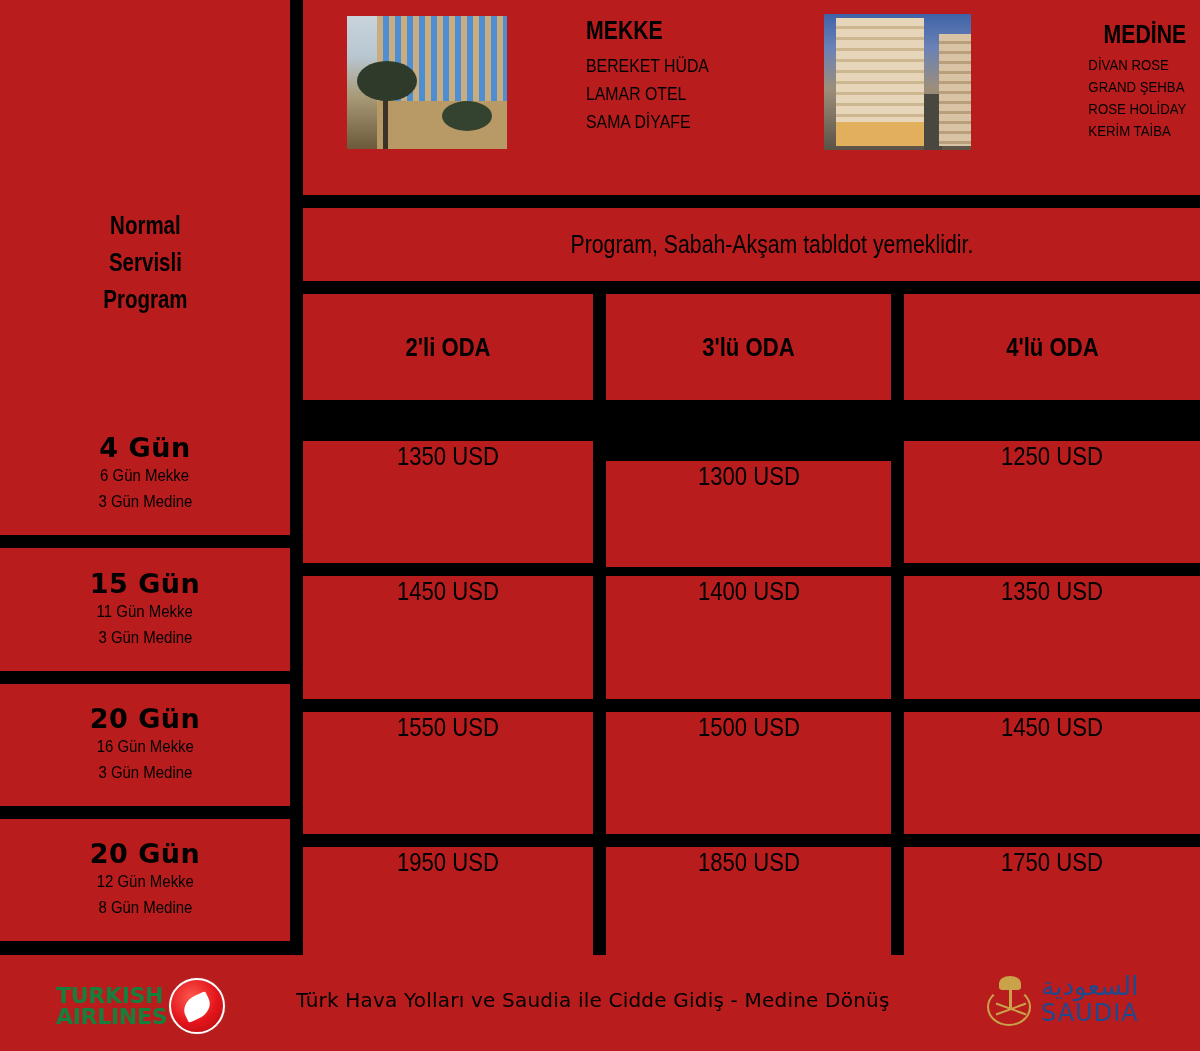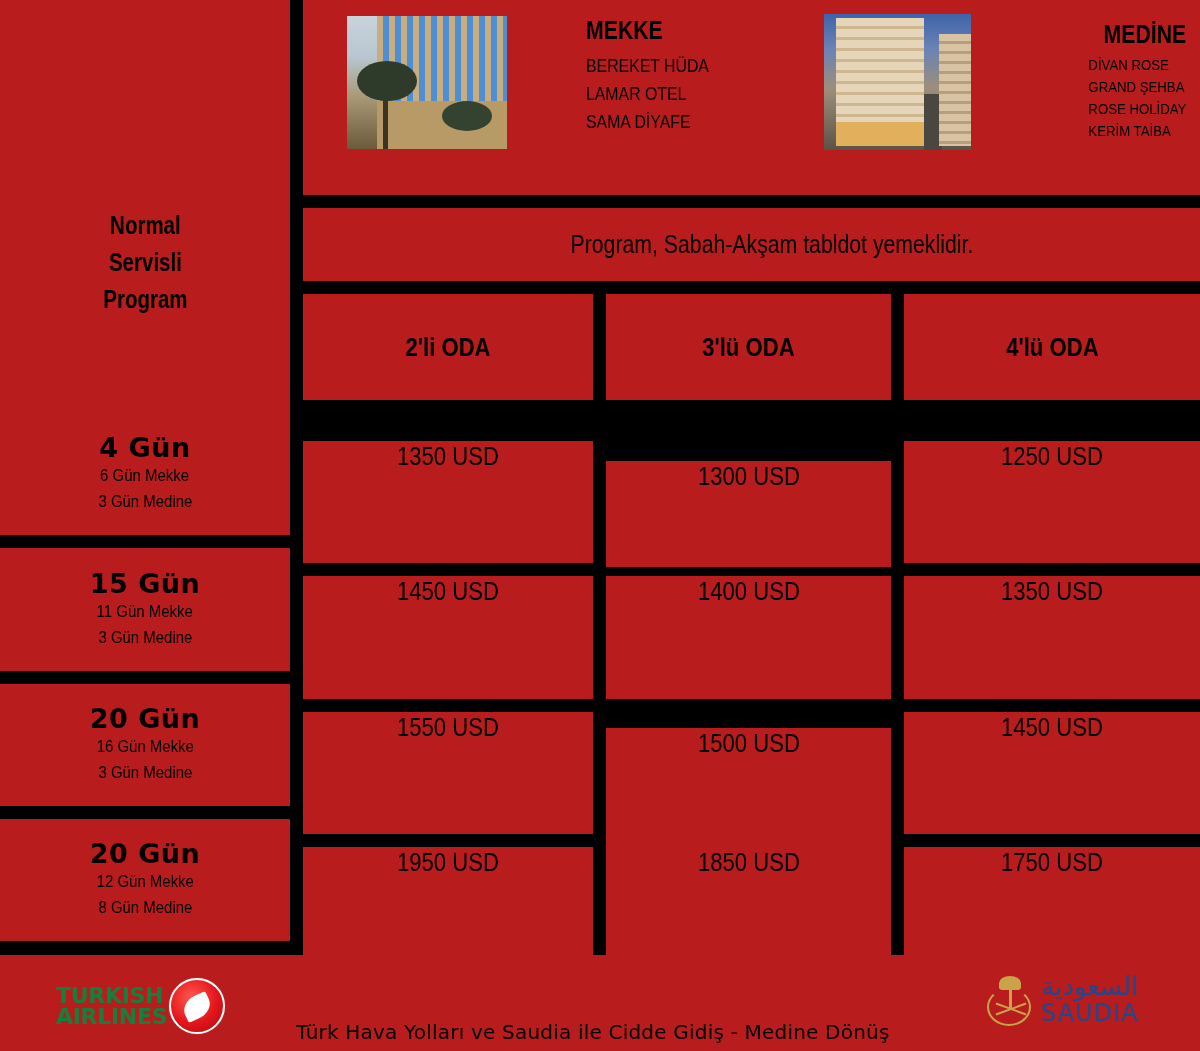--- a/index.html
+++ b/index.html
@@ -63,21 +63,21 @@
 
     
     #footer { left:0; top:955px; width:1200px; height:96px; }
     #ta-logo { position:absolute; left:56px; top:978px; display:flex; align-items:center; }
     #ta-text { color:#15803d; font-weight:900; font-size:22px; line-height:21px; font-family:"DejaVu Sans", sans-serif; letter-spacing:-0.3px; }
     #ta-emblem { width:56px; height:56px; border-radius:50%; margin-left:2px;
       background:radial-gradient(circle at 40% 35%,#ff5a4f 0%,#e3141b 55%,#a80d10 100%);
       border:2px solid #fff; position:relative; box-shadow:0 0 1px #999; }
     #ta-emblem::after { content:""; position:absolute; left:12px; top:16px; width:28px; height:22px;
       border-radius:60% 10% 60% 10%; background:#fff; transform:rotate(-25deg); }
-    #footer-text { position:absolute; left:296px; top:1020px; font-size:20px; font-family:"DejaVu Sans", sans-serif; letter-spacing:0.2px; }
+    #footer-text { position:absolute; left:296px; top:988px; font-size:20px; font-family:"DejaVu Sans", sans-serif; letter-spacing:0.2px; }
     #saudia-logo { position:absolute; left:985px; top:972px; display:flex; align-items:flex-end; }
     #saudia-emblem { width:50px; height:52px; position:relative; }
     #saudia-emblem .arc { position:absolute; left:2px; top:14px; width:44px; height:38px; border:2px solid #c9a24a; border-top-color:transparent; border-radius:50%; }
     #saudia-emblem .palm { position:absolute; left:14px; top:2px; width:22px; height:14px; background:#c9a24a; border-radius:50% 50% 20% 20%; }
     #saudia-emblem .trunk { position:absolute; left:24px; top:14px; width:3px; height:22px; background:#c9a24a; }
     #saudia-emblem .sword1, #saudia-emblem .sword2 { position:absolute; left:10px; top:34px; width:32px; height:2px; background:#c9a24a; }
     #saudia-emblem .sword1 { transform:rotate(20deg); }
     #saudia-emblem .sword2 { transform:rotate(-20deg); }
     #saudia-words { display:flex; flex-direction:column; align-items:center; margin-left:6px; color:#1d4a8f; }
     #saudia-ar { font-size:26px; line-height:28px; font-family:"DejaVu Sans", sans-serif; }
@@ -168,21 +168,21 @@
   </div>
 
 <div class="cell row-label" style="top:684px;height:122px;">
   <div class="days">20 Gün</div>
   <span class="sub">16 Gün Mekke</span>
   <span class="sub">3 Gün Medine</span>
 </div>
 <div class="cell price col0" style="top:684px;height:122px;">
     <span>1550 USD</span>
   </div>
-<div class="cell price col1" style="top:700px;height:122px;">
+<div class="cell price col1" style="top:684px;height:122px;">
     <span>1500 USD</span>
   </div>
 <div class="cell price col2" style="top:684px;height:122px;">
     <span>1450 USD</span>
   </div>
 
 <div class="cell row-label" style="top:819px;height:122px;">
   <div class="days">20 Gün</div>
   <span class="sub">12 Gün Mekke</span>
   <span class="sub">8 Gün Medine</span>

